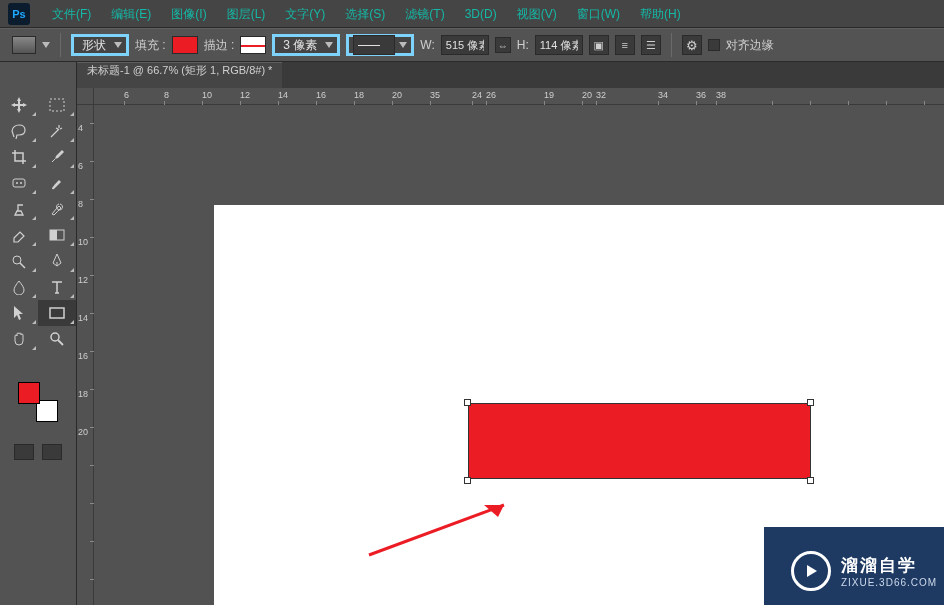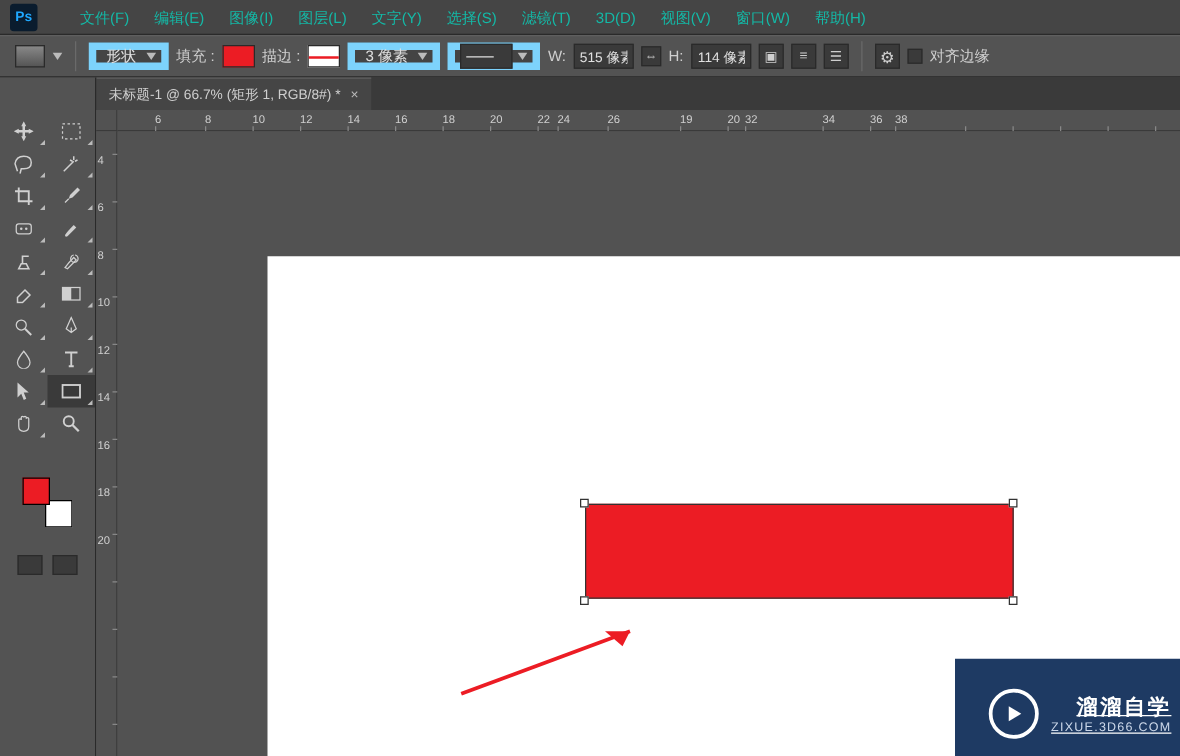--- a/index.html
+++ b/index.html
@@ -26,21 +26,21 @@
       width: 22px;
       height: 22px;
       background: #0a1c2e;
       border-radius: 3px;
       color: #1fa8ff;
       font-weight: bold;
       font-size: 11px;
       display: flex;
       align-items: center;
       justify-content: center;
-      margin-right: 24px;
+      margin-right: 12px;
     }
     .menu-item {
       padding: 0 10px;
       height: 28px;
       line-height: 28px;
       color: #14b8a6;
       font-size: 12px;
       cursor: default;
     }
     
@@ -63,21 +63,21 @@
     .chevron-down {
       width: 8px;
       height: 6px;
       display: inline-block;
     }
     .opt-label { color: #cfcfcf; font-size: 12px; }
     .dropdown {
       display: flex;
       align-items: center;
       background: #444;
-      border: 6px solid #7dd3fc;
+      border: 3px solid #7dd3fc;
       height: 22px;
       padding: 0 4px;
       gap: 4px;
     }
     .dropdown .text { font-size: 12px; padding: 0 4px; }
     .swatch-red { width: 26px; height: 18px; background: #ec1c24; border: 1px solid #2a2a2a; }
     .swatch-stroke { width: 26px; height: 18px; background: #fff; border: 1px solid #2a2a2a; position: relative; }
     .swatch-stroke::after { content: ""; position: absolute; left: 0; right: 0; top: 8px; height: 2px; background: #ec1c24; }
     .opt-input {
       width: 48px; height: 20px; background: #3a3a3a; border: 1px solid #2a2a2a;
@@ -107,20 +107,21 @@
     .doc-tab {
       height: 26px;
       background: #454545;
       border-top: 1px solid #5f5f5f;
       display: flex;
       align-items: center;
       padding: 0 10px;
       gap: 8px;
       color: #cfcfcf;
       font-size: 11px;
+      flex-direction: column;
     }
     .tab-close { color:#bbb; font-size: 11px; cursor:default; }
     
     .toolbox {
       position: absolute;
       left: 0; top: 62px;
       width: 77px;
       bottom: 0;
       background: #535353;
       border-right: 1px solid #2a2a2a;
@@ -201,21 +202,21 @@
     .watermark {
       position:absolute;
       right:-20px; bottom:-10px;
       width: 200px; height: 88px;
       background: #1e3a63;
       display:flex; align-items:center; justify-content:center;
       gap: 10px;
       color: #fff;
     }
     .wm-icon { width:40px; height:40px; border:3px solid #fff; border-radius:50%; display:flex; align-items:center; justify-content:center;}
-    .wm-text { text-align:right;text-decoration:underline; }
+    .wm-text { text-align:left; }
     .wm-line1 { font-size: 17px; font-weight: bold; letter-spacing: 2px;}
     .wm-line2 { font-size: 10px; letter-spacing: 1px; color:#ccd8ea;}
   </style>
 </head>
 <body>
 
 <div class="menubar">
   <div class="ps-logo">Ps</div>
   <div class="menu-item">文件(F)</div>
   <div class="menu-item">编辑(E)</div>
@@ -424,22 +425,22 @@
   <div class="ruler-corner"></div>
   <div class="ruler-h">
     <span class="tick" style="left:30px">6</span>
     <span class="tick" style="left:70px">8</span>
     <span class="tick" style="left:108px">10</span>
     <span class="tick" style="left:146px">12</span>
     <span class="tick" style="left:184px">14</span>
     <span class="tick" style="left:222px">16</span>
     <span class="tick" style="left:260px">18</span>
     <span class="tick" style="left:298px">20</span>
-    <span class="tick" style="left:336px">22</span>
-    <span class="tick" style="left:352px">24</span>
+    <span class="tick" style="left:336px">35</span>
+    <span class="tick" style="left:378px">24</span>
     <span class="tick" style="left:392px">26</span>
     <span class="tick" style="left:450px">19</span>
     <span class="tick" style="left:488px">20</span>
     <span class="tick" style="left:502px">32</span>
     <span class="tick" style="left:564px">34</span>
     <span class="tick" style="left:602px">36</span>
     <span class="tick" style="left:622px">38</span>
     <span class="tick" style="left:678px"></span>
     <span class="tick" style="left:716px"></span>
     <span class="tick" style="left:754px"></span>

